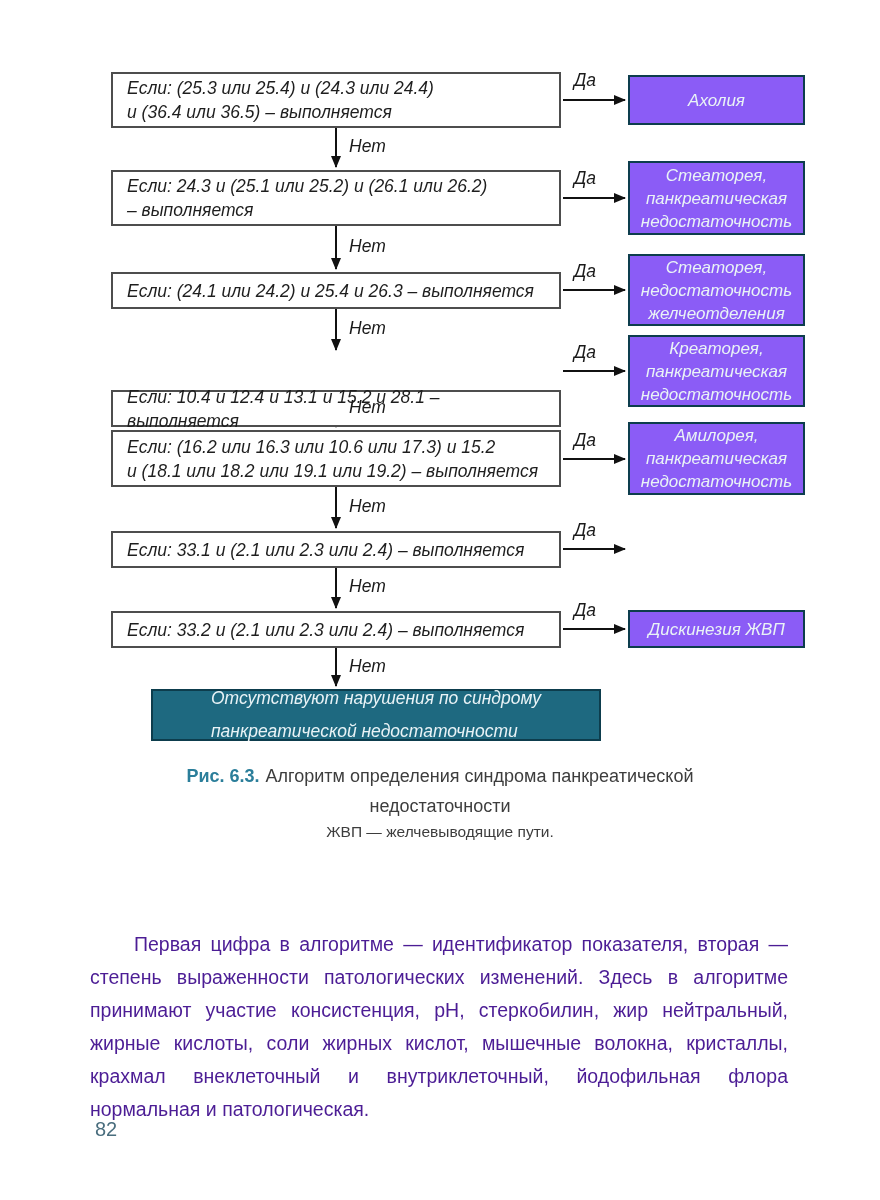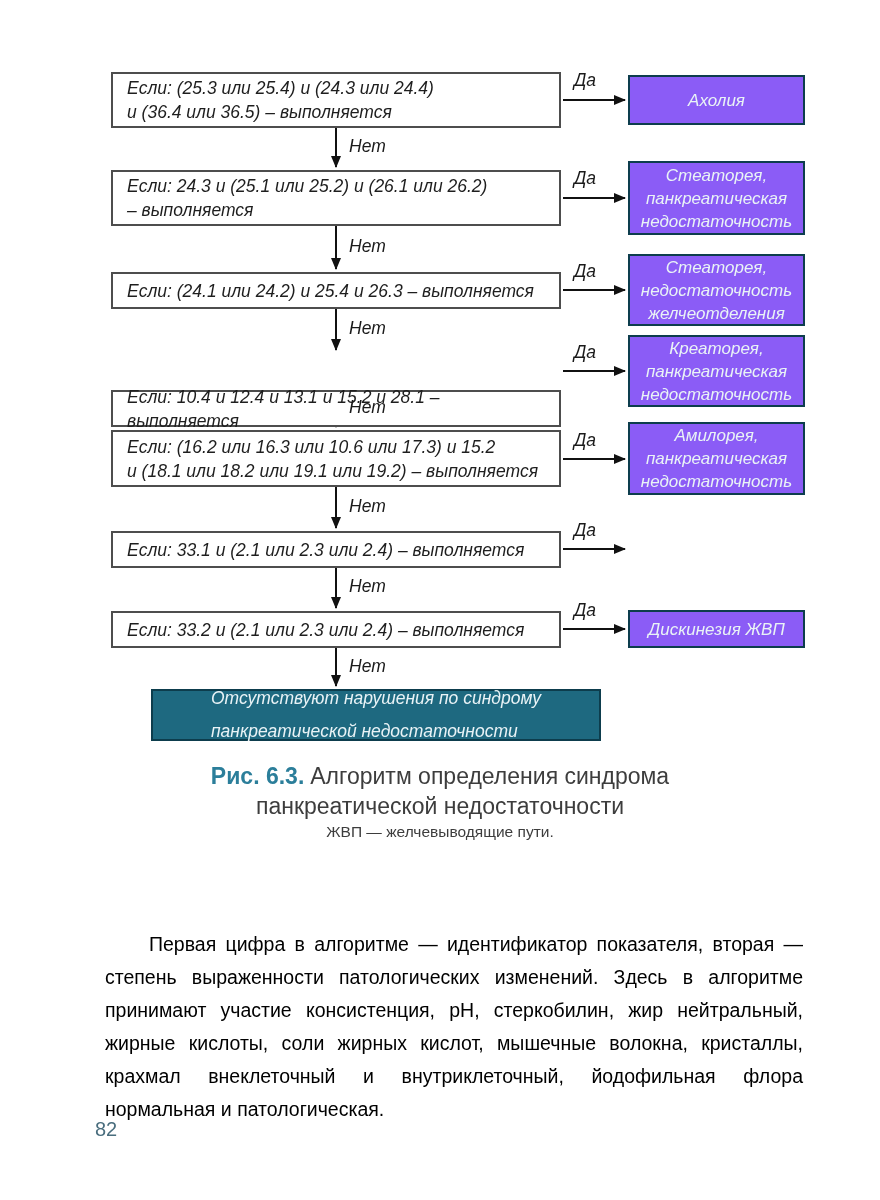--- a/index.html
+++ b/index.html
@@ -67,46 +67,46 @@
     position: absolute;
     font-size: 17.5px;
     color: #1a1a1a;
   }
   .caption {
     position: absolute;
     top: 761px;
     left: 0;
     width: 880px;
     text-align: center;
-    font-size: 23px;
+    font-size: 18px;
     line-height: 30px;
     color: #3d3d3d;
   }
   .caption .inner { display: inline-block; max-width: 600px; }
   .fig-num { color: #2b7e9a; font-weight: bold; margin-right: 6px; }
   .footnote {
     position: absolute;
     top: 823px;
     left: 0;
     width: 880px;
     text-align: center;
     font-size: 15.5px;
     color: #3d3d3d;
   }
   .bodytext {
     position: absolute;
     top: 928px;
-    left: 105px;
+    left: 90px;
     width: 698px;
     margin: 0;
     font-size: 19.5px;
     line-height: 33px;
     text-align: justify;
     text-indent: 44px;
-    color: #000000;
+    color: #4c1d95;
   }
   .pagenum {
     position: absolute;
     top: 1118px;
     left: 95px;
     font-size: 20px;
     color: #4a6e7e;
   }
 </style>
 </head>

